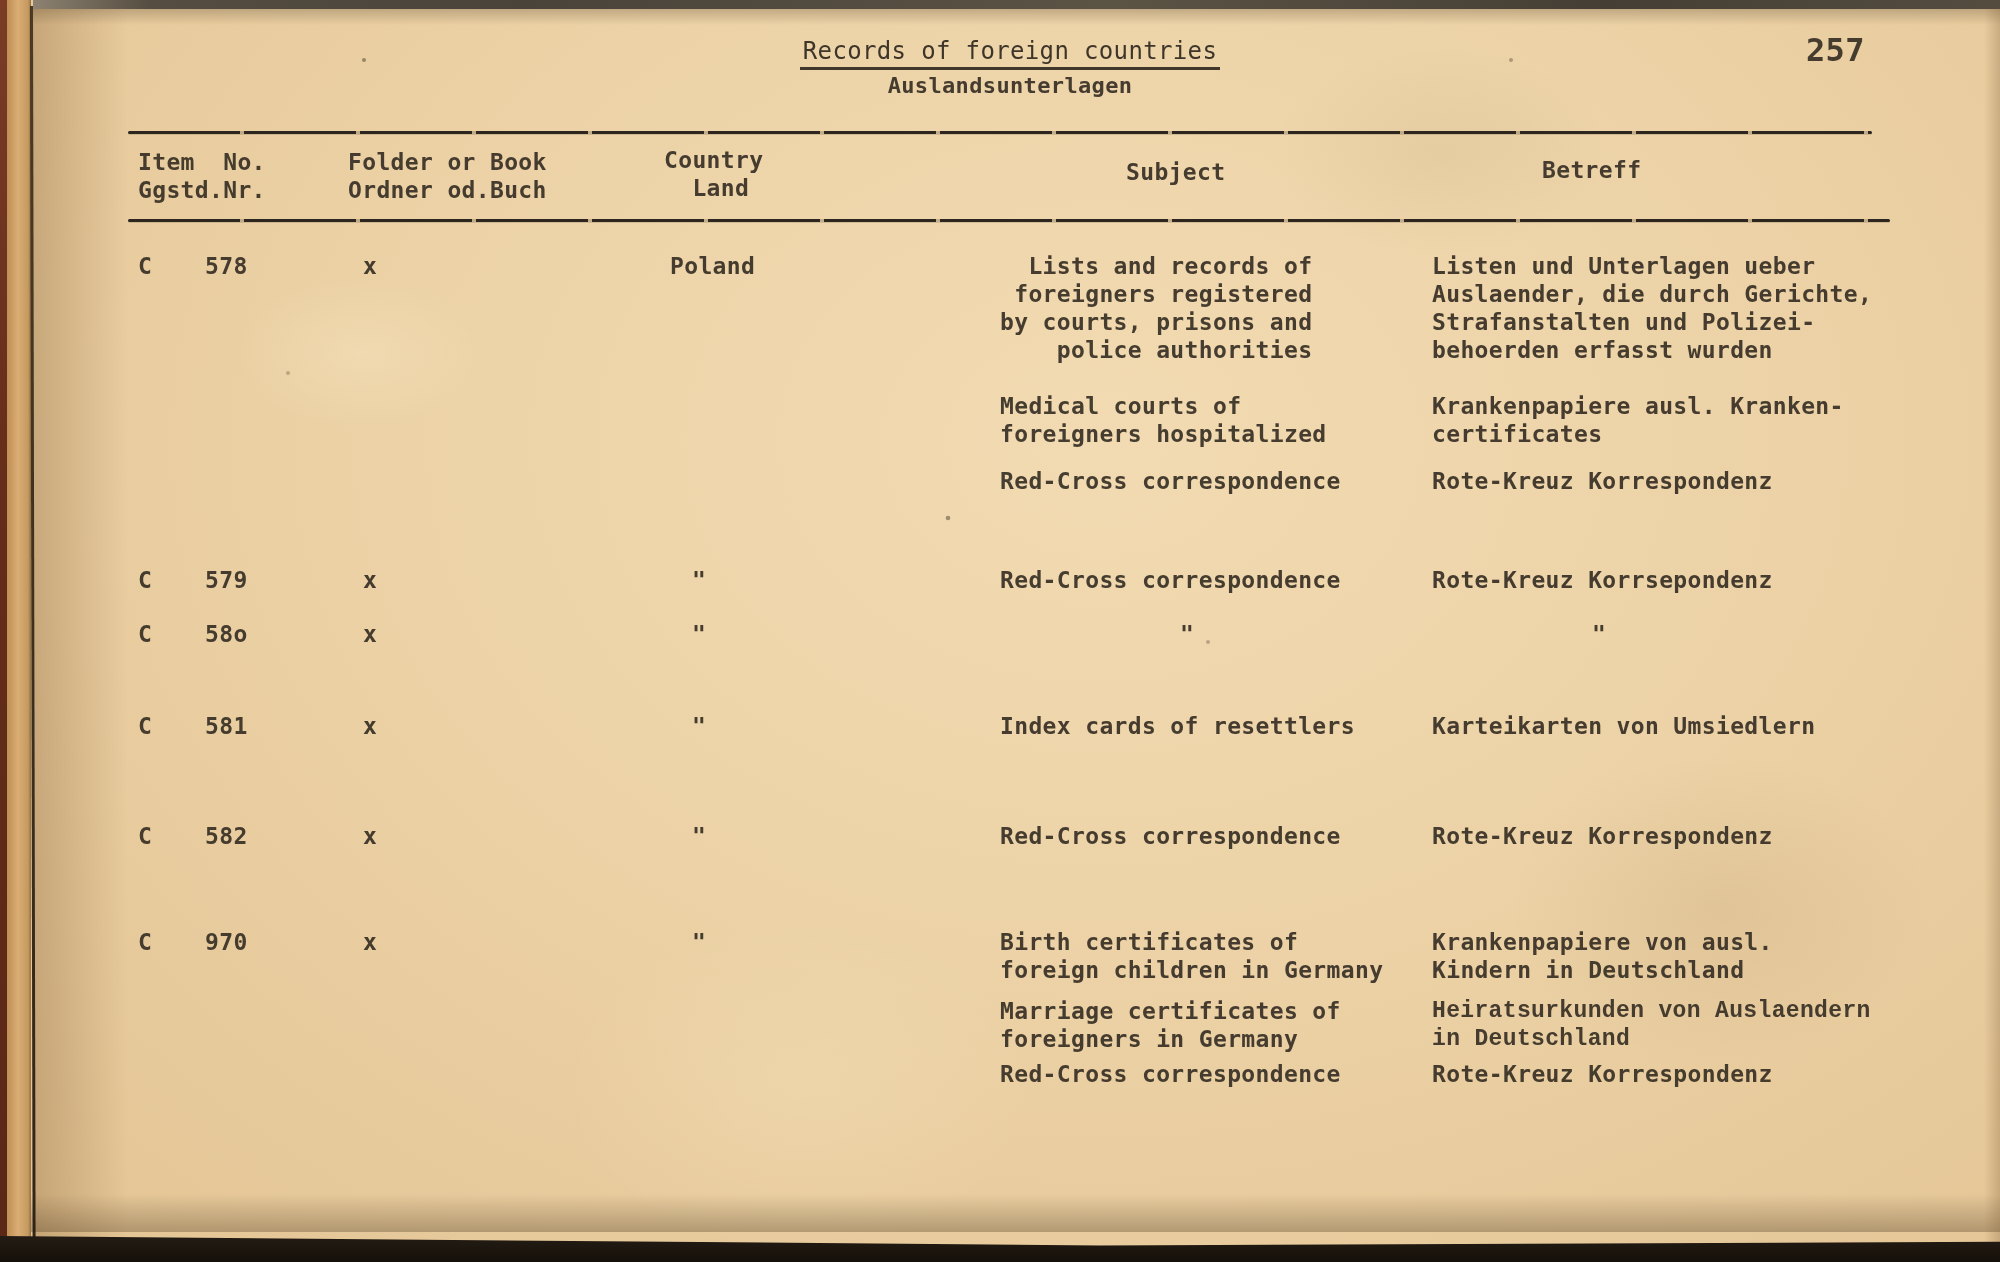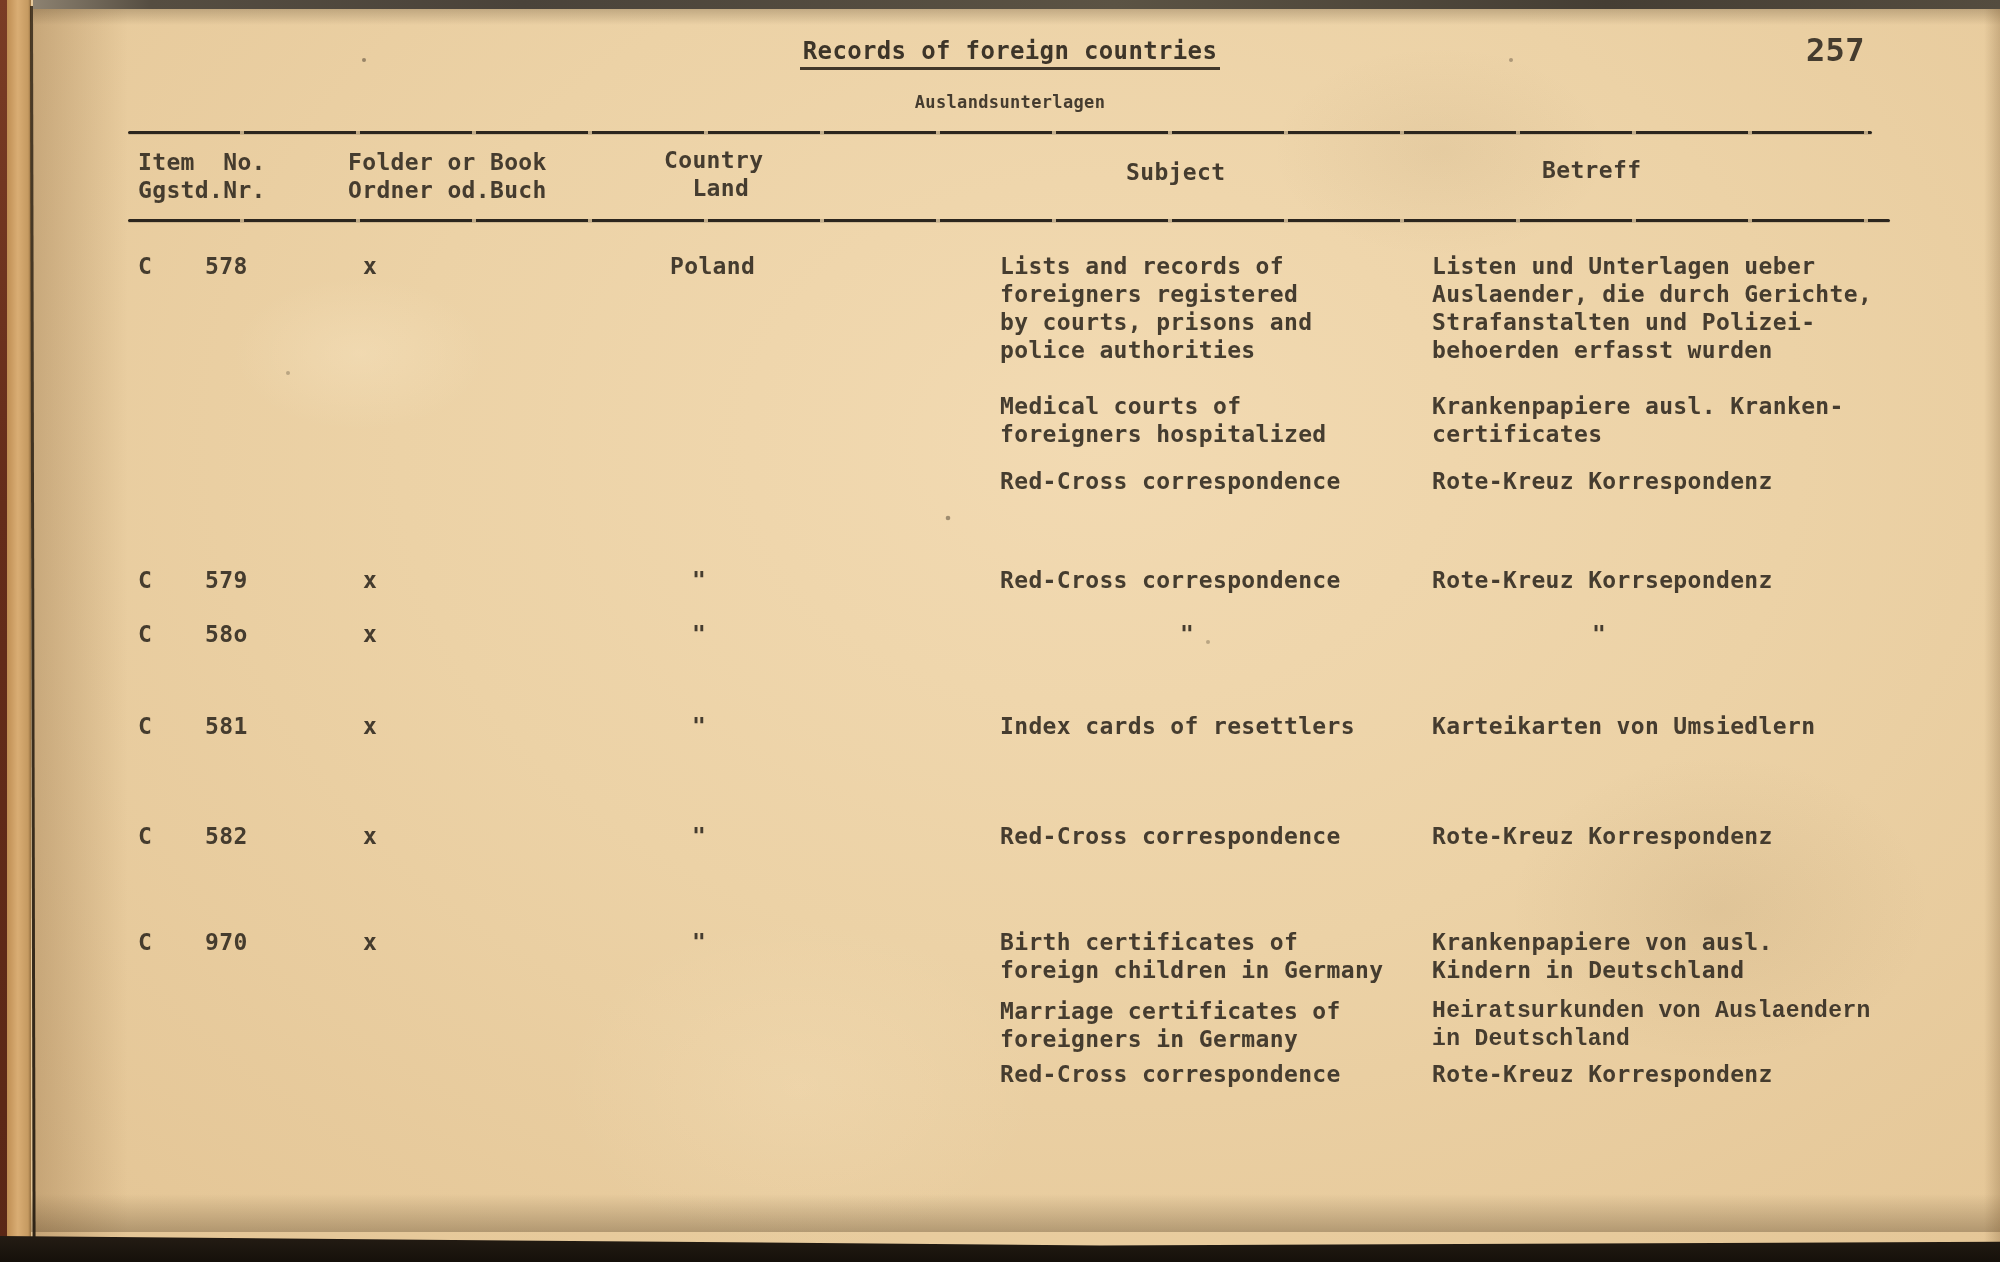--- a/index.html
+++ b/index.html
@@ -46,22 +46,22 @@
                947px 517px 0 1.3px rgba(70,58,44,0.48),
                1207px 641px 0 1px rgba(70,58,44,0.32),
                287px 372px 0 1px rgba(70,58,44,0.30);}
   .txt{
     position:absolute;white-space:pre;z-index:2;
     font-size:23px;line-height:28px;letter-spacing:0.35px;
     font-weight:bold;color:rgba(56,48,38,0.93);
   }
   .title-block{position:absolute;left:780px;top:38px;width:460px;text-align:center;z-index:2;}
   .doc-title{display:inline-block;white-space:pre;font-size:24px;line-height:26px;letter-spacing:0.35px;
-    font-weight:bold;color:rgba(52,44,34,0.95);border-bottom:3px solid rgba(45,38,28,0.9);padding:0 3px 3px;text-align:center;}
-  .doc-subtitle{white-space:pre;font-size:17px;line-height:26px;letter-spacing:0.35px;margin-top:19px;
+    font-weight:normal;color:rgba(52,44,34,0.95);border-bottom:3px solid rgba(45,38,28,0.9);padding:0 3px 3px;text-align:center;}
+  .doc-subtitle{white-space:pre;font-size:22px;line-height:26px;letter-spacing:0.35px;margin-top:3px;
     font-weight:bold;color:rgba(56,48,38,0.93);}
   .rule{position:absolute;height:3px;z-index:2;border-radius:2px;
     background:repeating-linear-gradient(90deg,#2c261e 0px 112px, rgba(44,38,30,0.22) 112px 116px);
     box-shadow:0 1px 0 rgba(44,38,30,0.14);}
 </style>
 </head>
 <body>
 
 <div class="page">
   <div class="texture"></div>
@@ -88,21 +88,21 @@
   <span class="txt" style="left:1126px;top:158px;">Subject</span>
   <span class="txt" style="left:1542px;top:156px;">Betreff</span>
 
   <div class="rule" style="left:128px;top:219px;width:1762px;"></div>
 
   <div>
     <span class="txt" style="left:138px;top:252px;">C</span>
     <span class="txt" style="left:205px;top:252px;">578</span>
     <span class="txt" style="left:363px;top:252px;">x</span>
     <span class="txt" style="left:670px;top:252px;">Poland</span>
-    <span class="txt" style="left:1000px;top:252px;">Lists and records of
+    <span class="txt" style="left:1000px;top:252px;text-align:right;">Lists and records of
 foreigners registered
 by courts, prisons and
 police authorities</span>
     <span class="txt" style="left:1432px;top:252px;">Listen und Unterlagen ueber
 Auslaender, die durch Gerichte,
 Strafanstalten und Polizei-
 behoerden erfasst wurden</span>
     <span class="txt" style="left:1000px;top:392px;">Medical courts of
 foreigners hospitalized</span>
     <span class="txt" style="left:1432px;top:392px;">Krankenpapiere ausl. Kranken-

